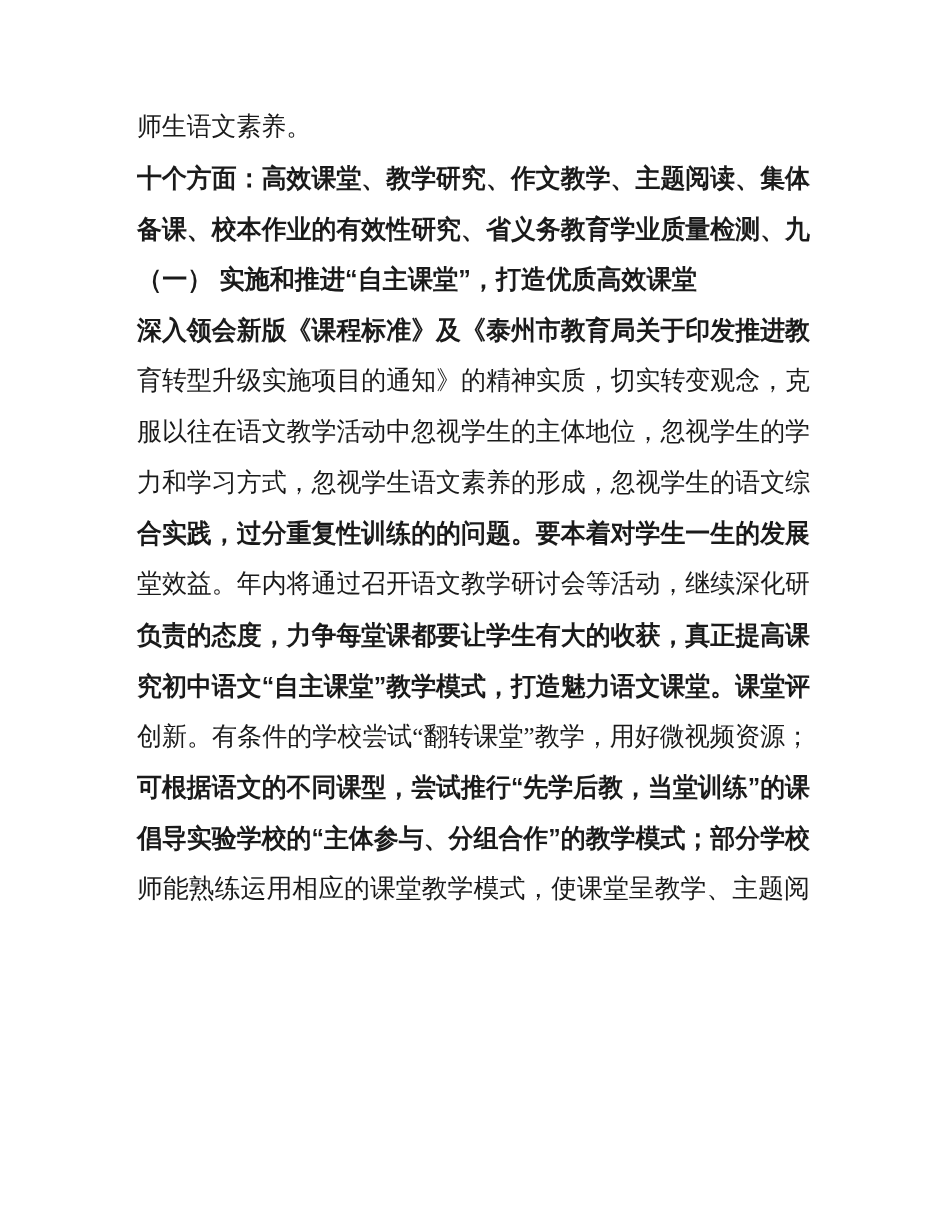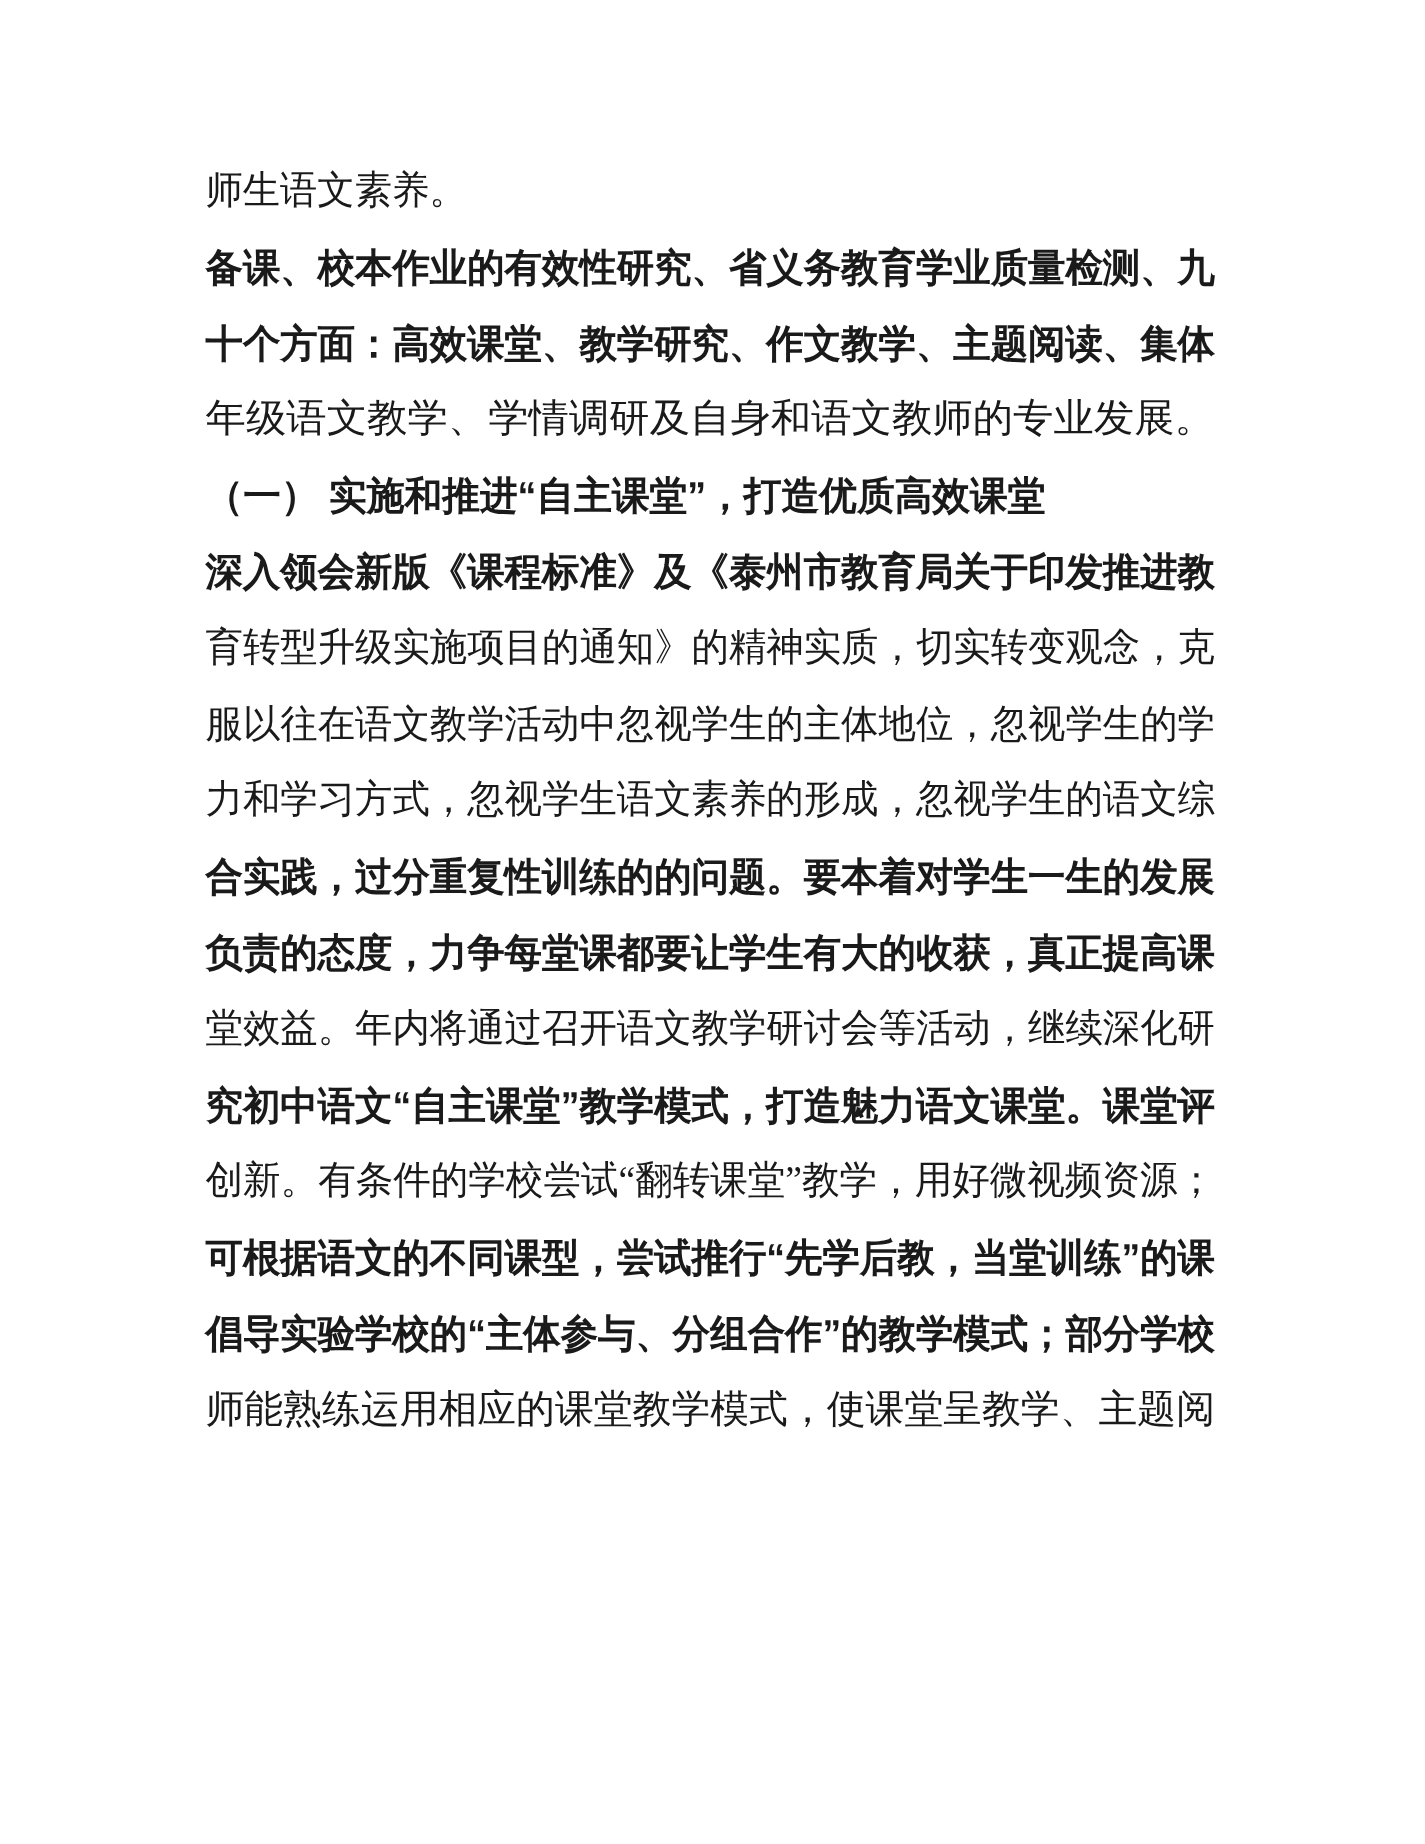--- a/index.html
+++ b/index.html
@@ -47,30 +47,29 @@
     font-weight: 400;
     font-size: 27px;
   }
 </style>
 </head>
 <body>
 
 <div class="page">
   <div class="text-block">
       <div class="line"><span class="inner" style="transform: scaleX(0.956044);"><span class="s-serif">师生语文素养。</span></span></div>
+      <div class="line"><span class="inner" style="transform: scaleX(0.958689);"><span class="s-bold">十个方面：高效课堂、教学研究、作文教学、主题阅读、集体</span></span></div>
       <div class="line"><span class="inner" style="transform: scaleX(0.958689);"><span class="s-bold">备课、校本作业的有效性研究、省义务教育学业质量检测、九</span></span></div>
-      <div class="line"><span class="inner" style="transform: scaleX(0.958689);"><span class="s-bold">十个方面：高效课堂、教学研究、作文教学、主题阅读、集体</span></span></div>
-      <div class="line"><span class="inner" style="transform: scaleX(1.03538);"><span class="s-serif">年级语文教学、学情调研及自身和语文教师的专业发展。</span></span></div>
       <div class="line"><span class="inner" style="transform: scaleX(0.966793);"><span class="s-bold">（一） 实施和推进“自主课堂”，打造优质高效课堂</span></span></div>
       <div class="line"><span class="inner" style="transform: scaleX(0.958689);"><span class="s-bold">深入领会新版《课程标准》及《泰州市教育局关于印发推进教</span></span></div>
       <div class="line"><span class="inner" style="transform: scaleX(0.958689);"><span class="s-serif">育转型升级实施项目的通知》的精神实质，切实转变观念，克</span></span></div>
       <div class="line"><span class="inner" style="transform: scaleX(0.958689);"><span class="s-serif">服以往在语文教学活动中忽视学生的主体地位，忽视学生的学</span></span></div>
       <div class="line"><span class="inner" style="transform: scaleX(0.958689);"><span class="s-serif">力和学习方式，忽视学生语文素养的形成，忽视学生的语文综</span></span></div>
       <div class="line"><span class="inner" style="transform: scaleX(0.958689);"><span class="s-bold">合实践，过分重复性训练的的问题。要本着对学生一生的发展</span></span></div>
+      <div class="line"><span class="inner" style="transform: scaleX(0.958689);"><span class="s-serif">堂效益。年内将通过召开语文教学研讨会等活动，继续深化研</span></span></div>
       <div class="line"><span class="inner" style="transform: scaleX(0.958689);"><span class="s-bold">负责的态度，力争每堂课都要让学生有大的收获，真正提高课</span></span></div>
-      <div class="line"><span class="inner" style="transform: scaleX(0.958689);"><span class="s-serif">堂效益。年内将通过召开语文教学研讨会等活动，继续深化研</span></span></div>
       <div class="line"><span class="inner" style="transform: scaleX(0.958689);"><span class="s-bold">究初中语文“自主课堂”教学模式，打造魅力语文课堂。课堂评</span></span></div>
       <div class="line"><span class="inner" style="transform: scaleX(0.962675);"><span class="s-serif">创新。有条件的学校尝试“翻转课堂”教学，用好微视频资源；</span></span></div>
       <div class="line"><span class="inner" style="transform: scaleX(0.958689);"><span class="s-bold">可根据语文的不同课型，尝试推行“先学后教，当堂训练”的课</span></span></div>
       <div class="line"><span class="inner" style="transform: scaleX(0.958689);"><span class="s-bold">倡导实验学校的“主体参与、分组合作”的教学模式；部分学校</span></span></div>
       <div class="line"><span class="inner" style="transform: scaleX(0.995562);"><span class="s-serif">师能熟练运用相应的课堂教学模式，使课堂呈教学、主题阅</span></span></div>
     </div>
 </div>
 
 </body></html>

